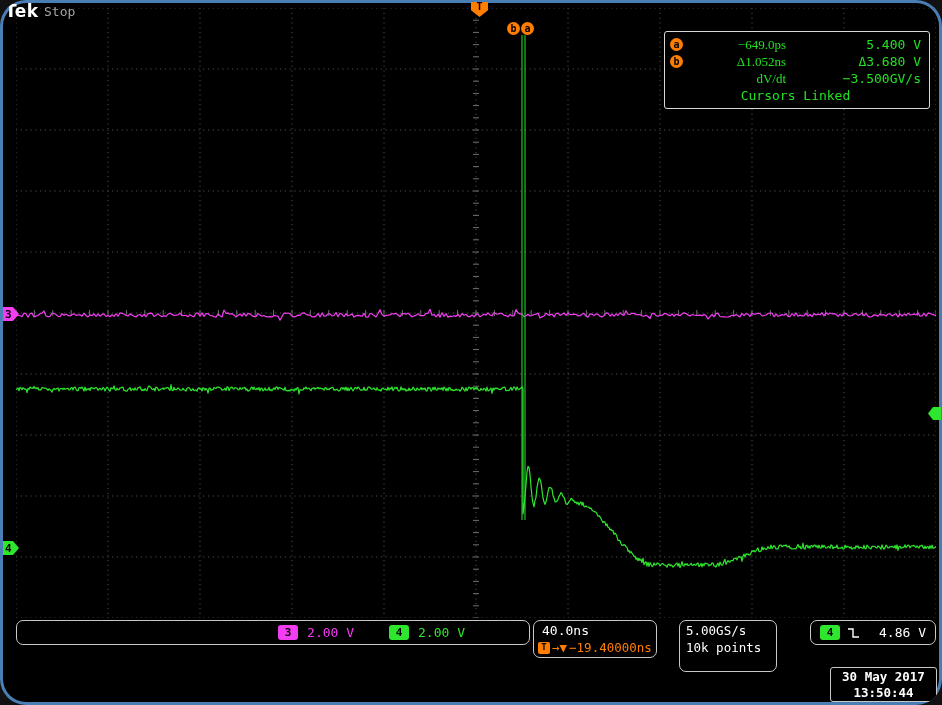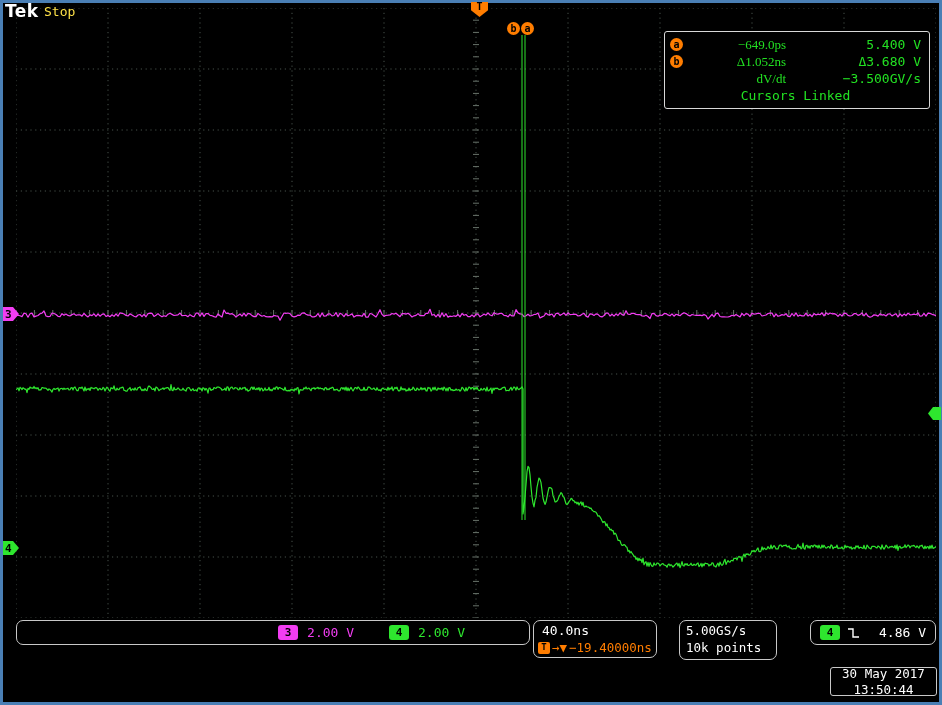--- a/index.html
+++ b/index.html
@@ -1,27 +1,27 @@
 <!DOCTYPE html>
 <html><head>
 <meta charset="utf-8">
 <style>
   * { margin:0; padding:0; box-sizing:border-box; }
   html,body { background:#111; }
   .scope {
     position:relative; width:942px; height:705px; background:#000;
     box-shadow: inset 0 0 0 3px #4a7fb5;
     font-family:"DejaVu Sans Mono", monospace; overflow:hidden;
-    -webkit-user-select:none; user-select:none;
+    -webkit-user-select:none; user-select:none;border-radius:26px;
   }
   #waveform-svg { position:absolute; left:16px; top:8px; }
 
   .tek-logo { position:absolute; left:5px; top:1px; color:#fff; font-size:17px; font-weight:bold;
               font-family:"DejaVu Sans", sans-serif; letter-spacing:0.5px; z-index:5; }
-  .acq-status { position:absolute; left:44px; top:4px; color:#fde047; font-size:13px; z-index:5; }
+  .acq-status { position:absolute; left:44px; top:4px; color:#a3a3a3; font-size:13px; z-index:5; }
 
   .trig-flag {
     position:absolute; left:471px; top:2px; width:17px; height:15px; background:#ff7d00;
     clip-path:polygon(0 0,100% 0,100% 55%,50% 100%,0 55%);
     color:#000; font-size:10px; font-weight:bold; text-align:center; line-height:10px; z-index:6;
   }
   .cbadge {
     width:13px; height:13px; border-radius:50%; background:#ff7d00; color:#000;
     font-size:10px; font-weight:bold; display:flex; align-items:center; justify-content:center;
   }
@@ -64,30 +64,30 @@
   .scale3 { color:#f23df2; }
   .scale4 { color:#2ee62e; }
   .gap-l { margin-left:26px; }
 
   .box-horiz { left:533px; top:620px; width:124px; height:38px; padding:1px 0 0 0; }
   .box-horiz .tb { padding-left:8px; line-height:17px; }
   .box-horiz .td { display:flex; align-items:center; gap:2px; padding-left:4px; color:#ff7d00;
                    font-size:12.5px; line-height:17px; }
   .tchip { width:12px; height:12px; border-radius:2px; background:#ff7d00; color:#000;
            font-size:9px; font-weight:bold; display:flex; align-items:center; justify-content:center; }
-  .box-acq { left:679px; top:620px; width:98px; height:40px; padding:1px 0 0 6px; line-height:17px;
+  .box-acq { left:679px; top:620px; width:98px; height:52px; padding:1px 0 0 6px; line-height:17px;
              font-size:12.5px; }
   .box-trig { left:810px; top:620px; width:126px; height:25px; }
   .box-trig .inner { display:flex; align-items:center; height:100%; padding:0 9px; gap:7px; }
   .box-trig .lvl { margin-left:auto; }
 
   .datetime {
-    position:absolute; left:830px; top:667px; width:107px; height:29px; background:#000;
+    position:absolute; left:830px; top:667px; width:107px; height:35px; background:#000;
     border:1px solid #c8c8c8; border-radius:3px; color:#fff; font-size:12.5px; line-height:16px;
-    display:flex; flex-direction:column; align-items:center; justify-content:center; z-index:5;
+    display:flex; flex-direction:column; align-items:center; justify-content:center; z-index:5;font-weight:bold;
   }
 </style>
 </head>
 <body>
 
 <div class="scope">
 
   <svg id="waveform-svg" width="920" height="610">
       <line x1="0" y1="0" x2="0" y2="610" stroke="#46514a" stroke-width="1" stroke-dasharray="1.2 3.6"></line>
       <line x1="0" y1="0" x2="920" y2="0" stroke="#46514a" stroke-width="1" stroke-dasharray="1.2 3.6"></line>

